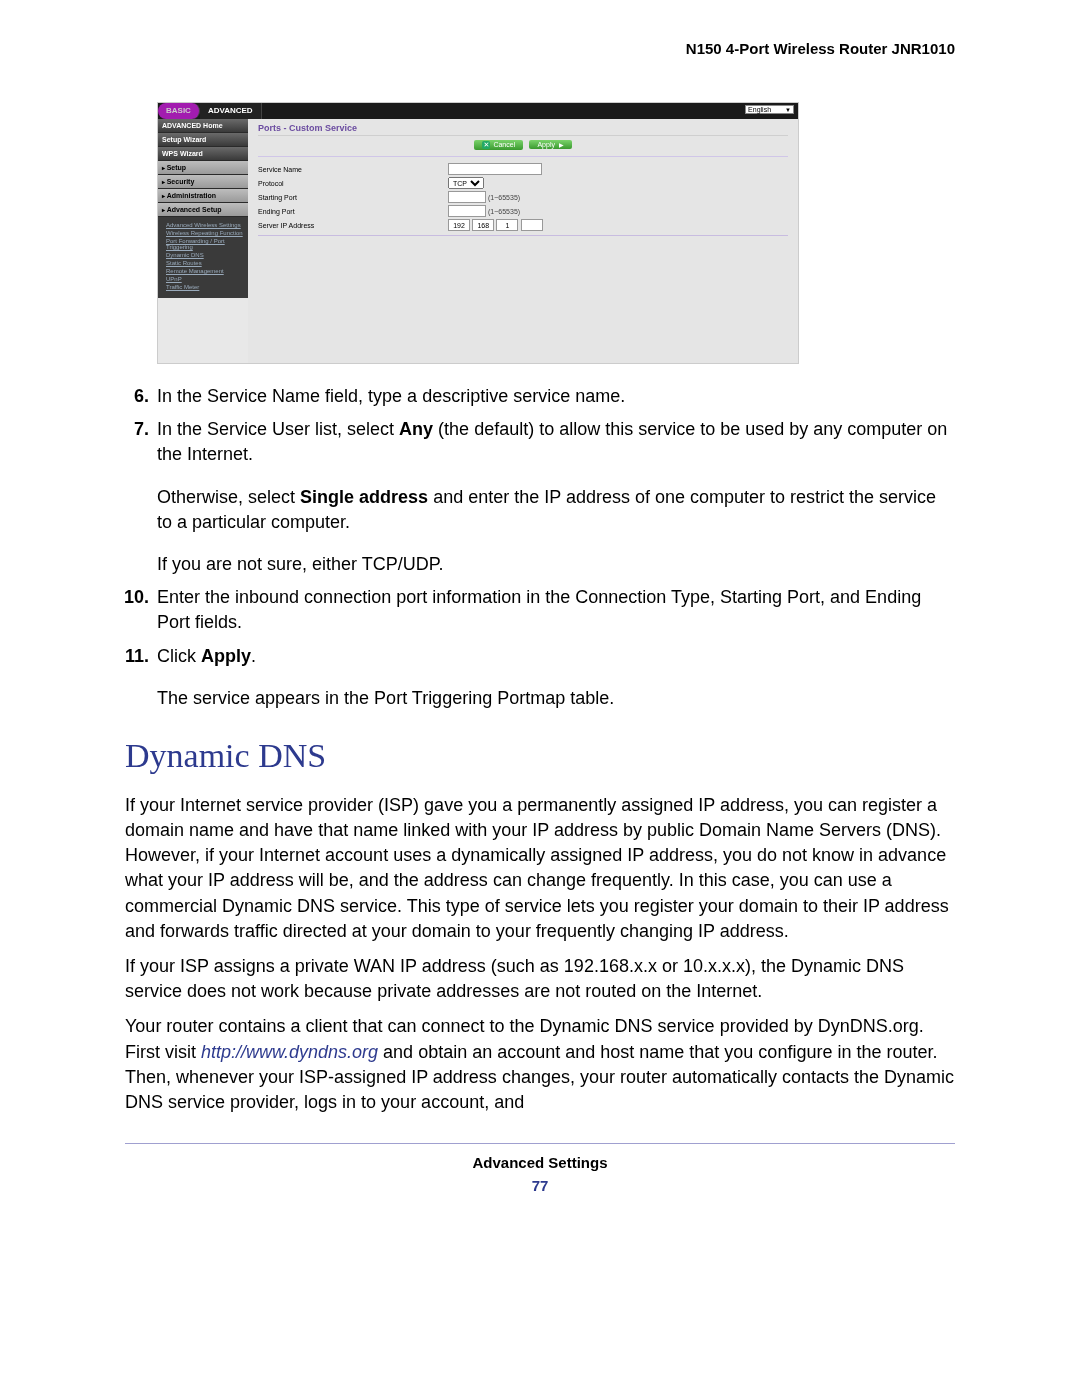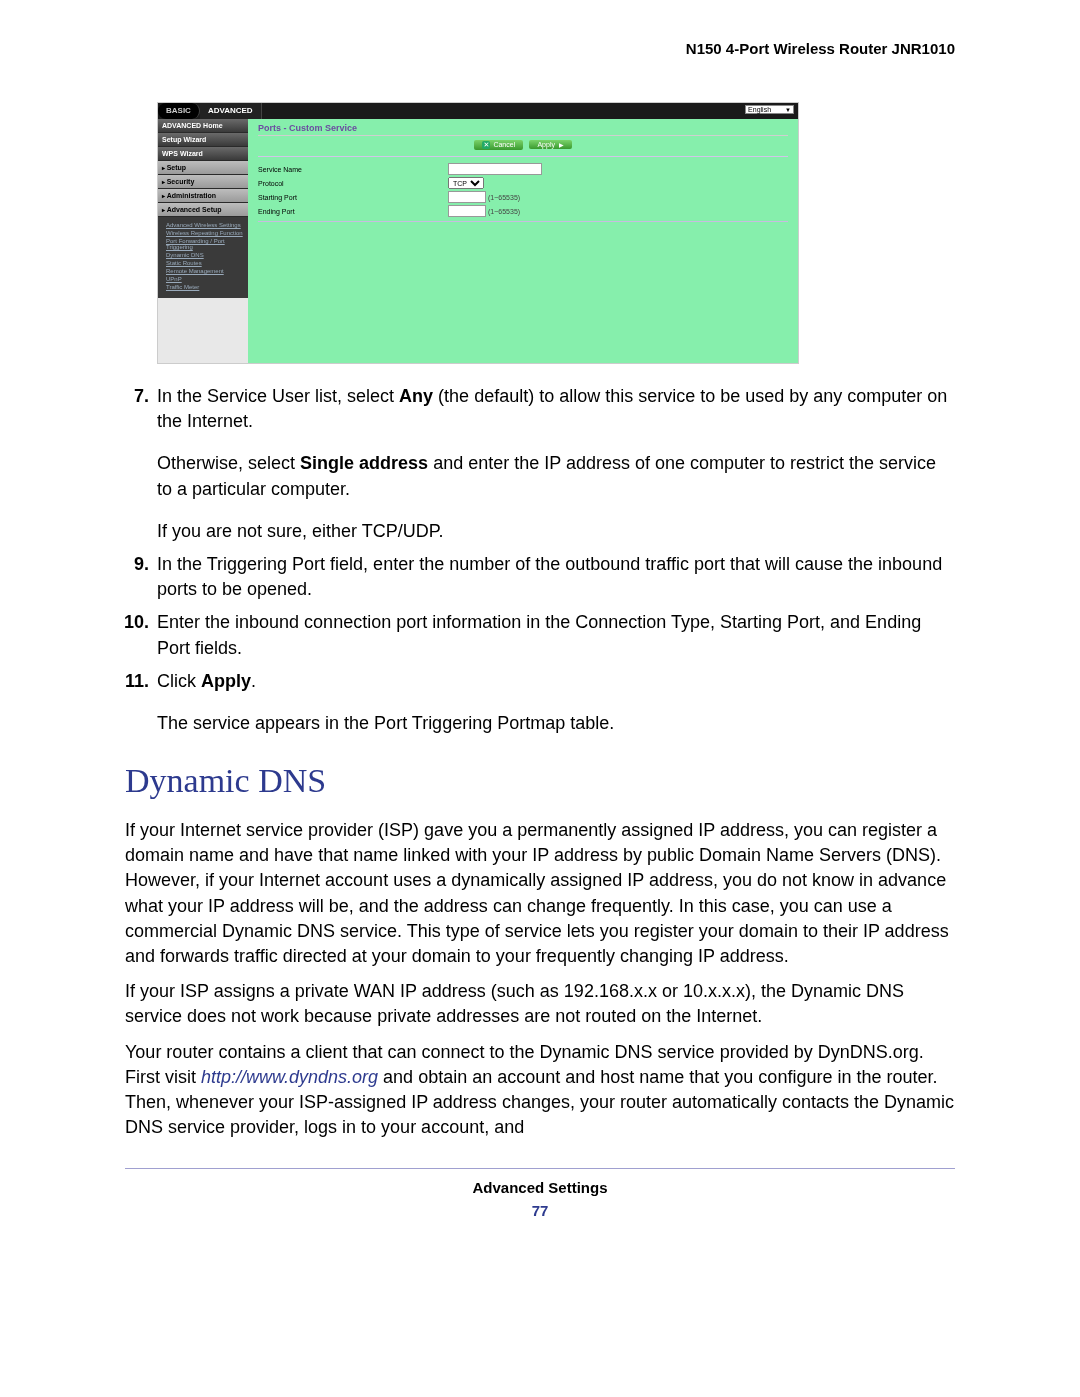--- a/index.html
+++ b/index.html
@@ -56,21 +56,21 @@
     position: relative;
   }
   .tab {
     padding: 2px 8px;
     font-size: 8px;
     font-weight: bold;
     color: #888;
     border-right: 1px solid #444;
     line-height: 12px;
   }
-  .tab.inactive { background: #000000; color: #ccc; border-radius: 8px; }
+  .tab.inactive { background: #a21caf; color: #ccc; border-radius: 8px; }
   .tab.active { background: #222; color: #fff; }
   .lang-sel {
     position: absolute;
     right: 4px; top: 2px;
     background: #fff;
     border: 1px solid #888;
     font-size: 7px;
     padding: 0 2px;
     display: flex;
     align-items: center;
@@ -105,21 +105,21 @@
   }
   .side-sub a {
     display: block;
     color: #9ab;
     font-size: 6px;
     text-decoration: underline;
     margin: 2px 0;
   }
   .panel {
     flex: 1;
-    background: #86efac;
+    background: #e5e5e5;
     padding: 4px 10px 30px 10px;
     min-height: 210px;
   }
   .panel-title {
     color: #6b4ca0;
     font-size: 9px;
     font-weight: bold;
     border-bottom: 1px solid #cfcfcf;
     padding-bottom: 2px;
     margin-bottom: 2px;
@@ -242,38 +242,47 @@
           <div class="fctrl"><select><option>TCP</option></select></div>
         </div>
         <div class="form-row">
           <div class="flabel">Starting Port</div>
           <div class="fctrl"><input type="text" class="narrow" style=""><span class="hint">(1~65535)</span></div>
         </div>
         <div class="form-row">
           <div class="flabel">Ending Port</div>
           <div class="fctrl"><input type="text" class="narrow" style=""><span class="hint">(1~65535)</span></div>
         </div>
+        <div class="form-row">
+          <div class="flabel">Server IP Address</div>
+          <div class="fctrl">
+            <input type="text" class="tiny" value="192" style="">
+            <input type="text" class="tiny" value="168" style="">
+            <input type="text" class="tiny" value="1" style="">
+            <input type="text" class="tiny" value="" style="">
+          </div>
+        </div>
         <div class="panel-bottom-line"></div>
       </div>
     </div>
   </div>
 
+  <div class="ol-item">
+    <span class="ol-num">6.</span><span>In the Service Name field, type a descriptive service name.</span>
+  </div>
 
   <div class="ol-item">
     <span class="ol-num">7.</span><span>In the Service User list, select </span><b>Any</b><span> (the default) to allow this service to be used by any computer on the Internet.</span>
   </div>
   <div class="sub-p">
     <span>Otherwise, select </span><b>Single address</b><span> and enter the IP address of one computer to restrict the service to a particular computer.</span>
   </div>
 
   <div class="sub-p">If you are not sure, either TCP/UDP.</div>
 
-  <div class="ol-item">
-    <span class="ol-num">9.</span><span>In the Triggering Port field, enter the number of the outbound traffic port that will cause the inbound ports to be opened.</span>
-  </div>
 
   <div class="ol-item">
     <span class="ol-num">10.</span><span>Enter the inbound connection port information in the Connection Type, Starting Port, and Ending Port fields.</span>
   </div>
 
   <div class="ol-item">
     <span class="ol-num">11.</span><span>Click </span><b>Apply</b><span>.</span>
   </div>
   <div class="sub-p">The service appears in the Port Triggering Portmap table.</div>
 

